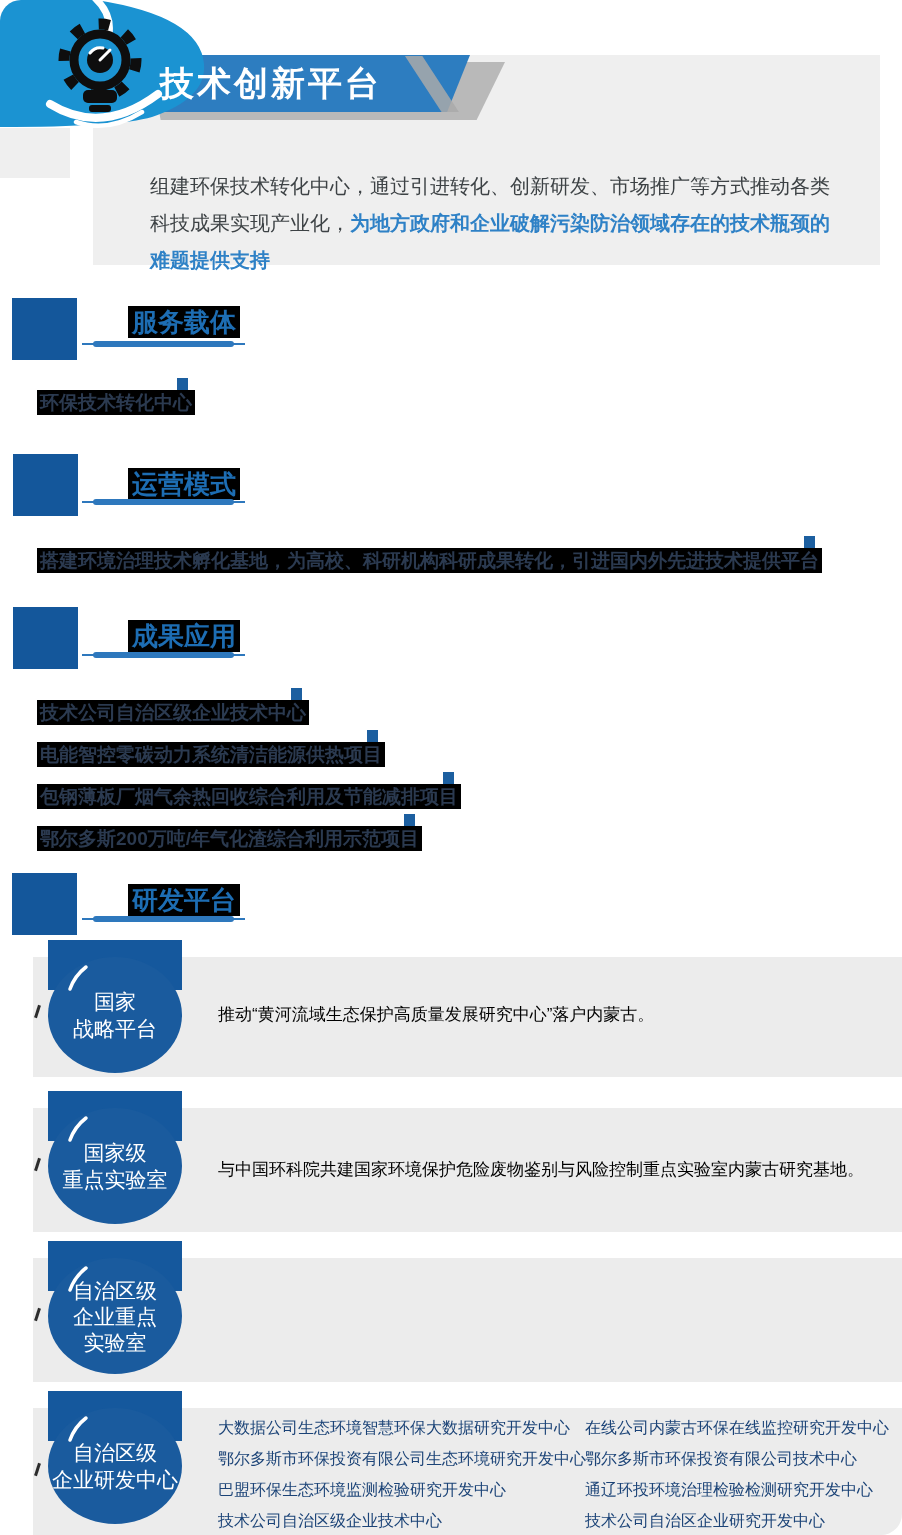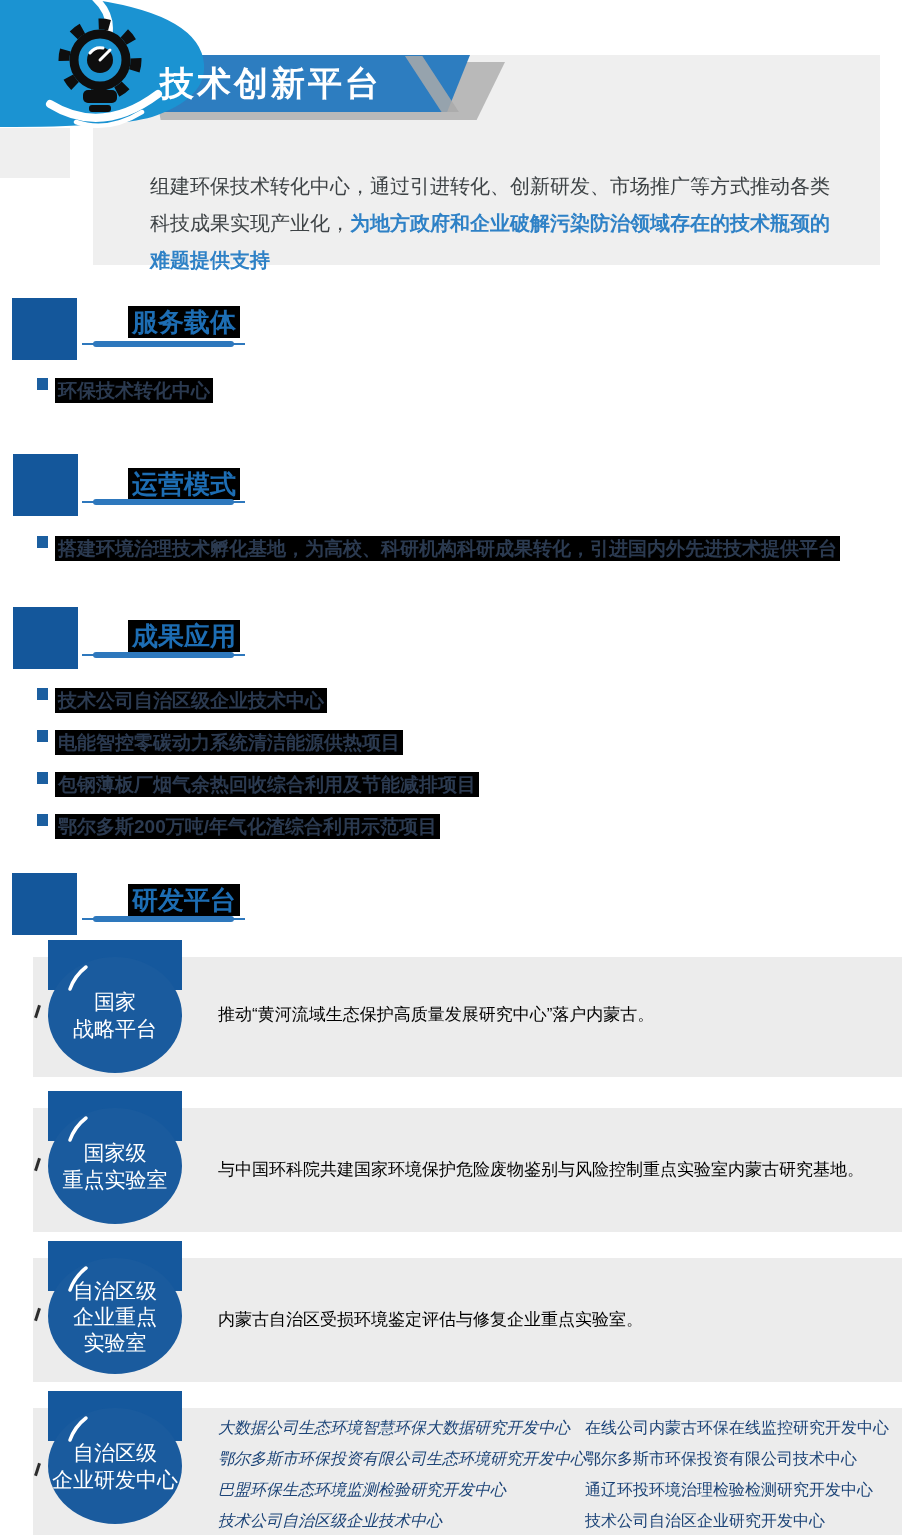--- a/index.html
+++ b/index.html
@@ -1,17 +1,17 @@
 <!DOCTYPE html>
 <html><head>
 <meta charset="utf-8">
 <style>
   html,body{margin:0;padding:0;background:#ffffff;}
   body{font-family:"Liberation Sans","DejaVu Sans",sans-serif;}
-  #page{position:relative;width:902px;height:1535px;background:#ffffff;overflow:hidden;}
+  #page{position:relative;width:902px;height:1535px;background:#ffffff;overflow:hidden;border-radius:21px;}
 
   
   .gray-top-main{position:absolute;left:93px;top:55px;width:787px;height:210px;background:#efefef;}
   .gray-top-left{position:absolute;left:0;top:128px;width:70px;height:50px;background:#efefef;}
 
   
   .blob-svg{position:absolute;left:0;top:0;z-index:5;}
   .banner-shadow{position:absolute;left:150px;top:62px;width:355px;height:58px;background:#b9b9b9;
     clip-path:polygon(0 0,100% 0,92% 100%,3% 100%);z-index:3;}
   .banner{position:absolute;left:118px;top:55px;width:352px;height:57px;background:#2d7dc0;
@@ -28,21 +28,21 @@
 
   
   .sec-square{position:absolute;left:12px;width:65px;height:62px;background:#14579b;}
   .sec-title{position:absolute;left:82px;display:inline-block;background:#000000;color:#1d6db3;
     font-size:26px;font-weight:bold;line-height:30px;padding:1px 4px;white-space:nowrap;margin-left:46px;}
   .sec-line{position:absolute;left:82px;width:163px;height:7px;}
   .sec-line::before{content:"";position:absolute;left:0;right:0;top:2px;height:2px;background:#2e78bd;}
   .sec-line::after{content:"";position:absolute;left:11px;right:11px;top:0;height:6px;background:#2e78bd;border-radius:3px;}
 
   
-  .bullet{position:absolute;left:37px;display:flex;align-items:flex-start;white-space:nowrap;}
+  .bullet{position:absolute;left:37px;display:flex;align-items:flex-end;white-space:nowrap;flex-direction:column;}
   .bullet .sq{flex:0 0 auto;width:11px;height:12px;background:#1c5fa0;margin-right:7px;}
   .bullet .txt{background:#000000;color:#2b3a50;font-size:19px;font-weight:bold;line-height:25px;padding:0 3px;}
 
   
   .band{position:absolute;left:33px;width:869px;background:#ececec;}
   .tick{position:absolute;left:36px;width:3px;height:13px;background:#2d2d2d;transform:rotate(18deg);z-index:11;}
   .badge-svg{position:absolute;left:40px;z-index:10;}
   .badge-svg text{fill:#ffffff;font-size:21px;font-family:"Liberation Sans","DejaVu Sans",sans-serif;}
   .row-text{position:absolute;left:218px;width:664px;color:#000000;font-size:17px;line-height:24px;z-index:9;}
   .dev-col{position:absolute;width:365px;color:#1b4377;font-size:16px;line-height:31px;z-index:9;white-space:nowrap;}
@@ -143,32 +143,31 @@
   <div class="band" style="top:1258px;height:124px;"></div>
   <div class="tick" style="top:1308px;"></div>
   <svg class="badge-svg" style="top:1238px;" width="150" height="152" viewBox="0 0 150 152">
     <rect x="8" y="3" width="134" height="50" fill="#15589d"></rect>
     <ellipse cx="75" cy="78" rx="67" ry="58" fill="#1a5b9e"></ellipse>
     <path d="M30,52 A48,48 0 0 1 46,30" stroke="#ffffff" stroke-width="3.5" fill="none" stroke-linecap="round"></path>
     <text x="75" y="60" text-anchor="middle">自治区级</text>
     <text x="75" y="86" text-anchor="middle">企业重点</text>
     <text x="75" y="112" text-anchor="middle">实验室</text>
   </svg>
-  <div class="row-text" style="top:1308px;">内蒙古自治区受损环境鉴定评估与修复企业重点实验室。</div>
 
   <div class="band" style="top:1408px;height:127px;"></div>
   <div class="tick" style="top:1463px;"></div>
   <svg class="badge-svg" style="top:1388px;" width="150" height="150" viewBox="0 0 150 150">
     <rect x="8" y="3" width="134" height="50" fill="#15589d"></rect>
     <ellipse cx="75" cy="78" rx="67" ry="58" fill="#1a5b9e"></ellipse>
     <path d="M30,52 A48,48 0 0 1 46,30" stroke="#ffffff" stroke-width="3.5" fill="none" stroke-linecap="round"></path>
     <text x="75" y="72" text-anchor="middle">自治区级</text>
     <text x="75" y="99" text-anchor="middle">企业研发中心</text>
   </svg>
-  <div class="dev-col" style="left:218px;top:1412px;font-style:italic;">
+  <div class="dev-col" style="left:218px;top:1412px;">
     <div>大数据公司生态环境智慧环保大数据研究开发中心</div>
     <div>鄂尔多斯市环保投资有限公司生态环境研究开发中心</div>
     <div>巴盟环保生态环境监测检验研究开发中心</div>
     <div>技术公司自治区级企业技术中心</div>
   </div>
   <div class="dev-col" style="left:585px;top:1412px;">
     <div>在线公司内蒙古环保在线监控研究开发中心</div>
     <div>鄂尔多斯市环保投资有限公司技术中心</div>
     <div>通辽环投环境治理检验检测研究开发中心</div>
     <div>技术公司自治区企业研究开发中心</div>

